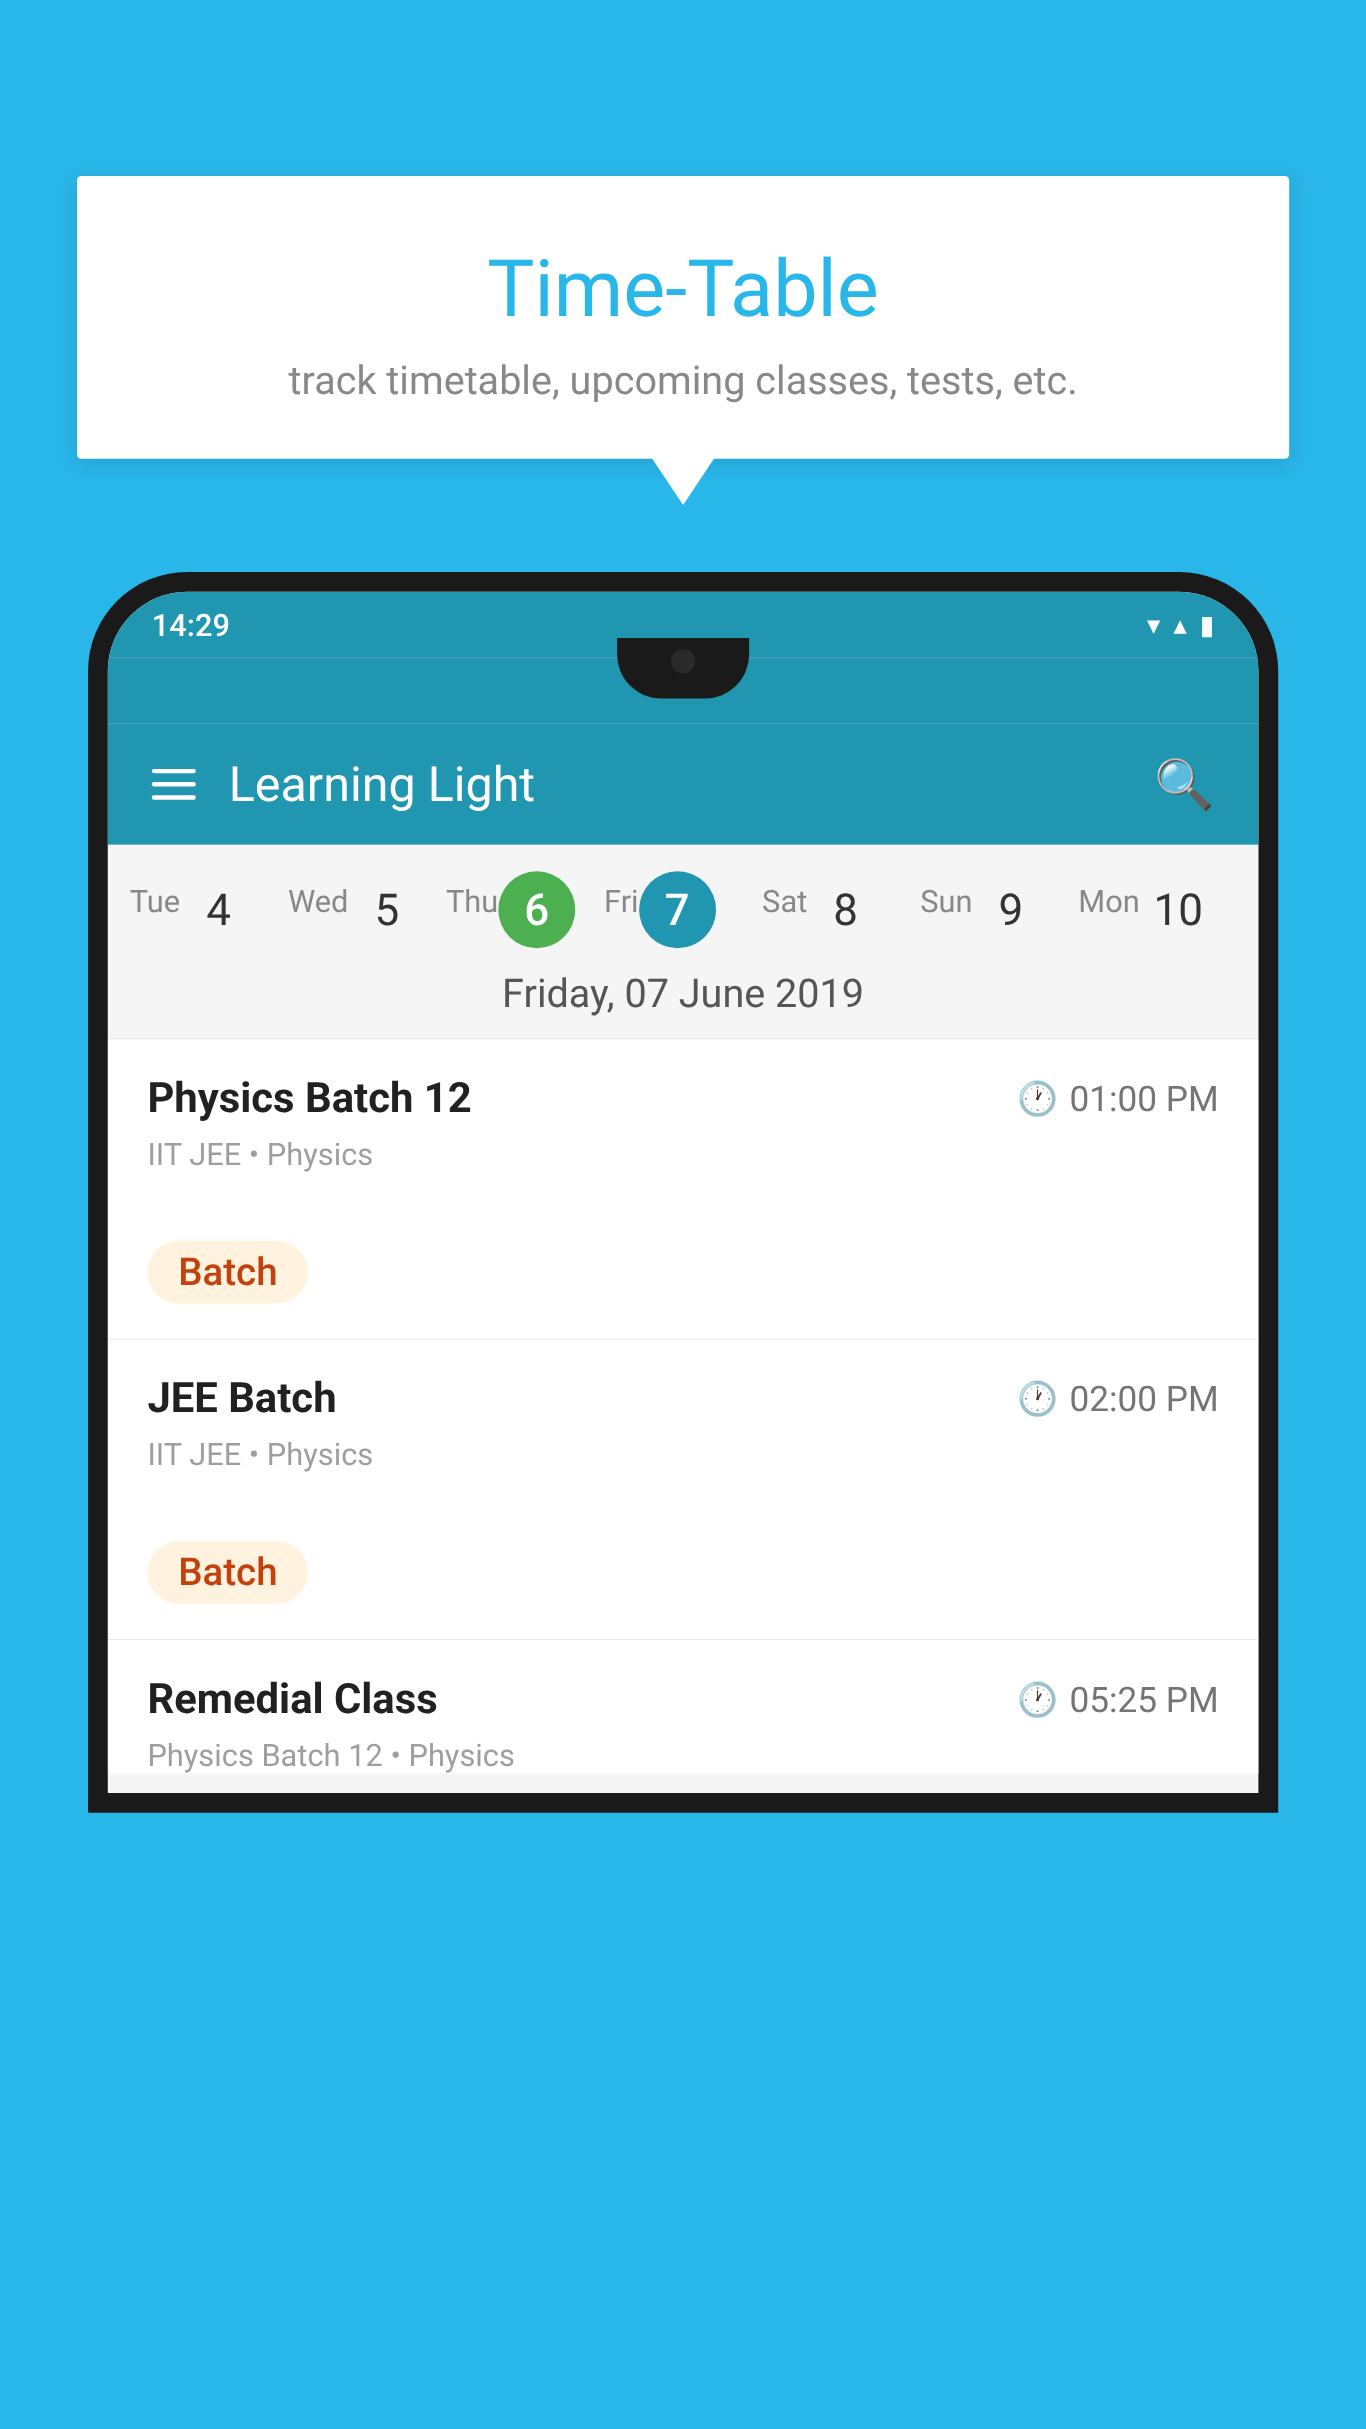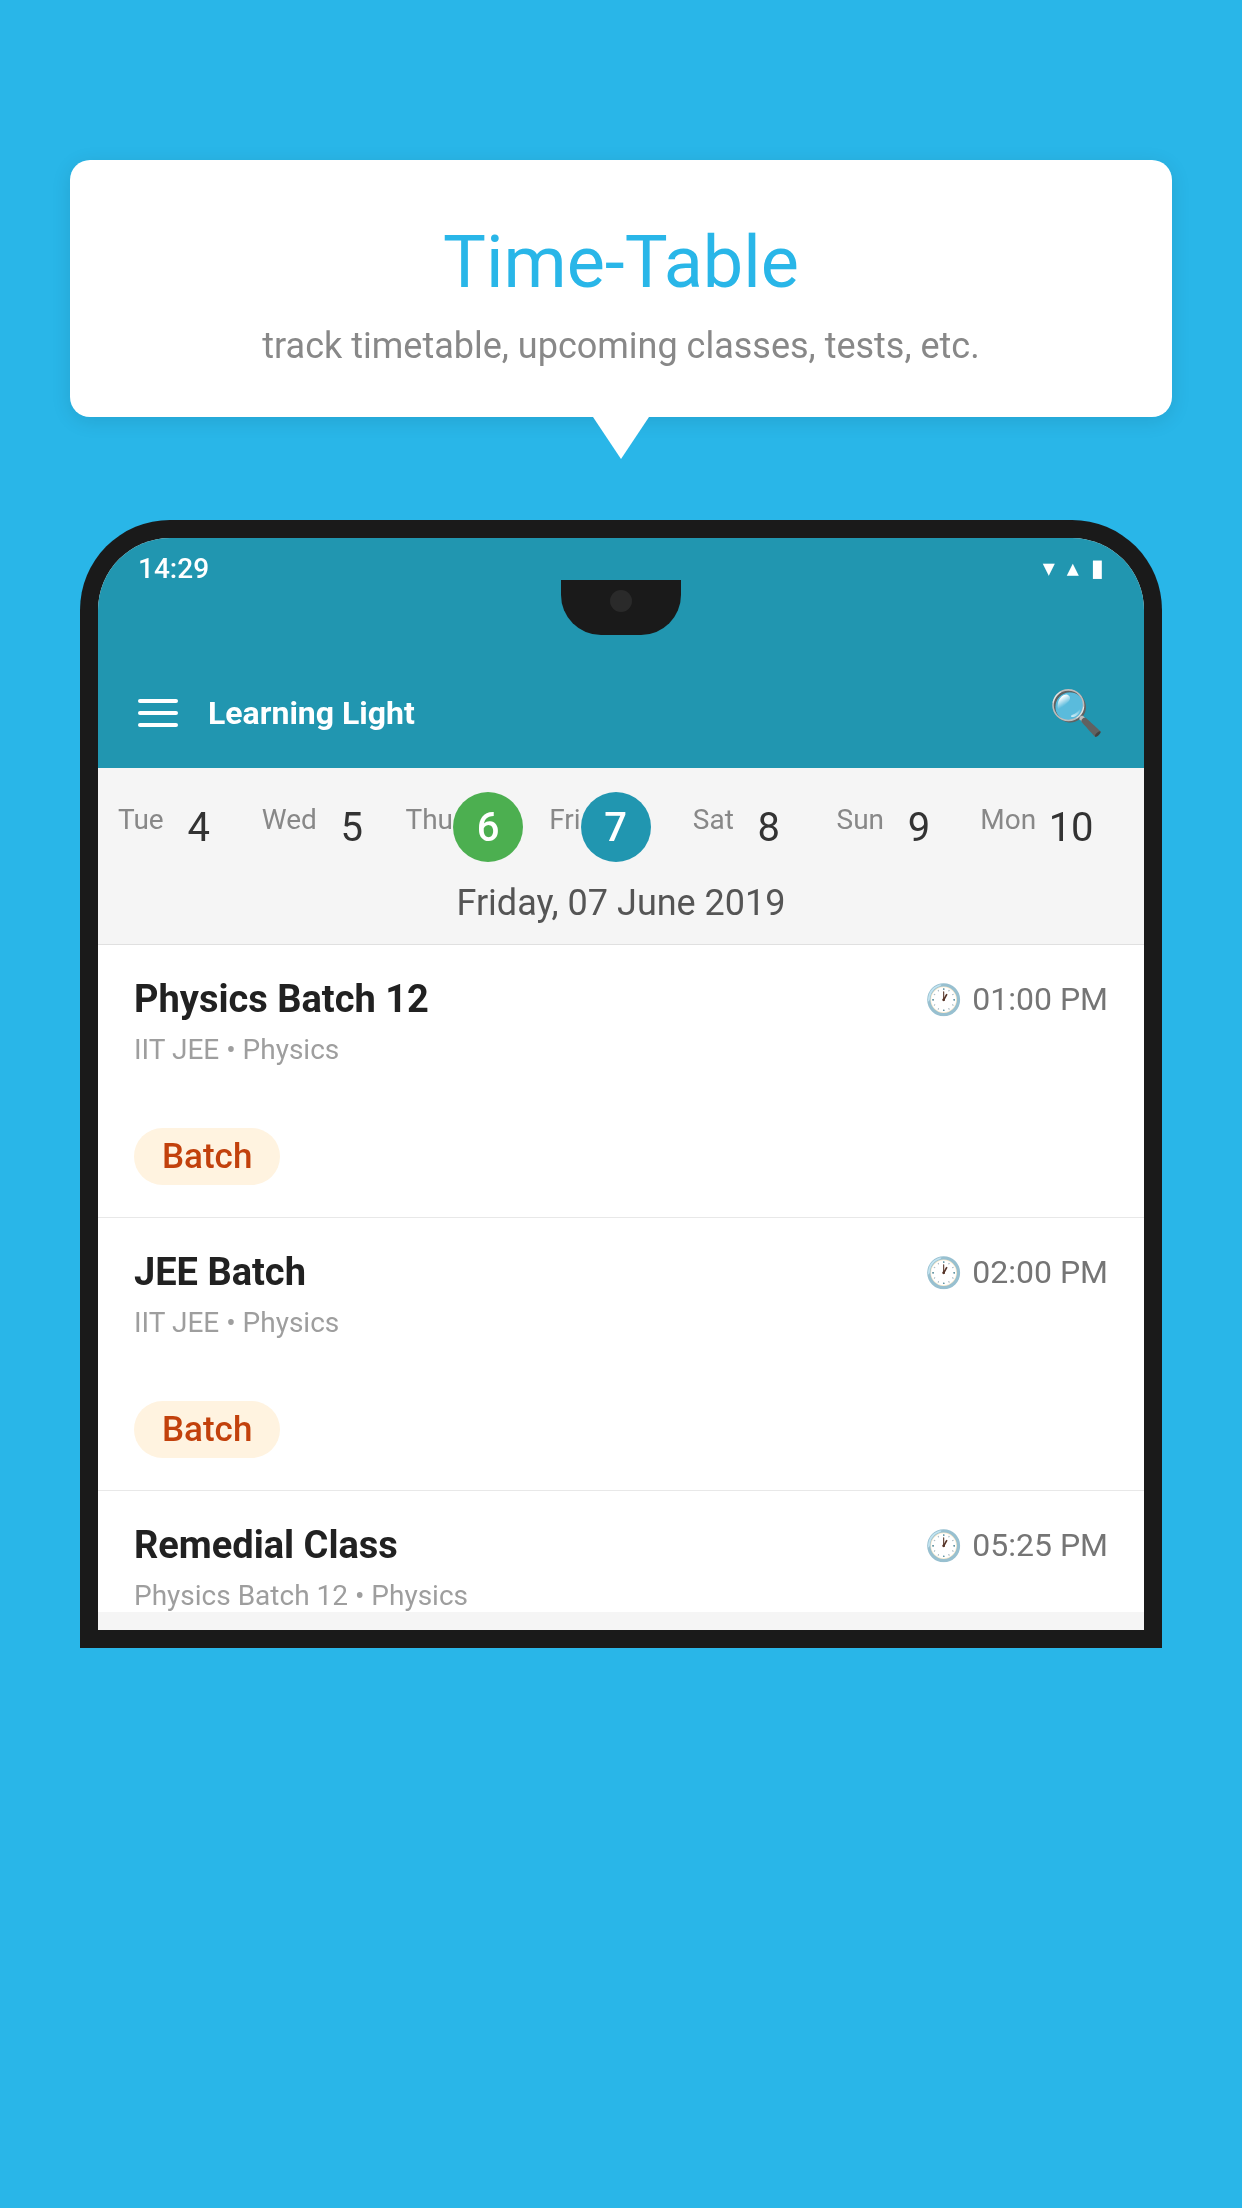--- a/index.html
+++ b/index.html
@@ -17,21 +17,21 @@
     
     .speech-bubble-container {
       position: absolute;
       top: 160px;
       left: 70px;
       right: 70px;
     }
 
     .speech-bubble {
       background: white;
-      border-radius: 20px;
+      border-radius: 4px;
       padding: 60px 40px 50px;
       text-align: center;
       box-shadow: 0 4px 20px rgba(0,0,0,0.1);
     }
 
     .speech-bubble::after {
       content: '';
       position: absolute;
       bottom: -42px;
       left: 50%;
@@ -162,22 +162,22 @@
     .menu-icon span {
       display: block;
       width: 40px;
       height: 4px;
       background: white;
       border-radius: 2px;
     }
 
     .app-title {
       color: white;
-      font-size: 32px;
-      font-weight: 700;
+      font-size: 44px;
+      font-weight: 400;
       flex: 1;
     }
 
     .search-icon {
       color: white;
       font-size: 44px;
     }
 
     
     .calendar-strip {

